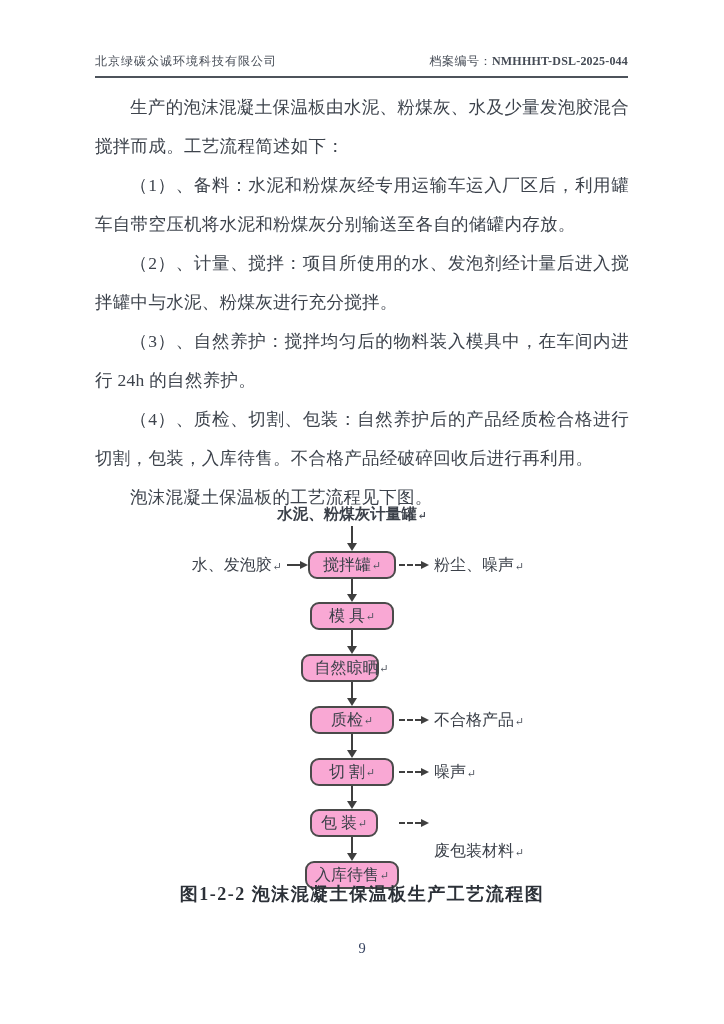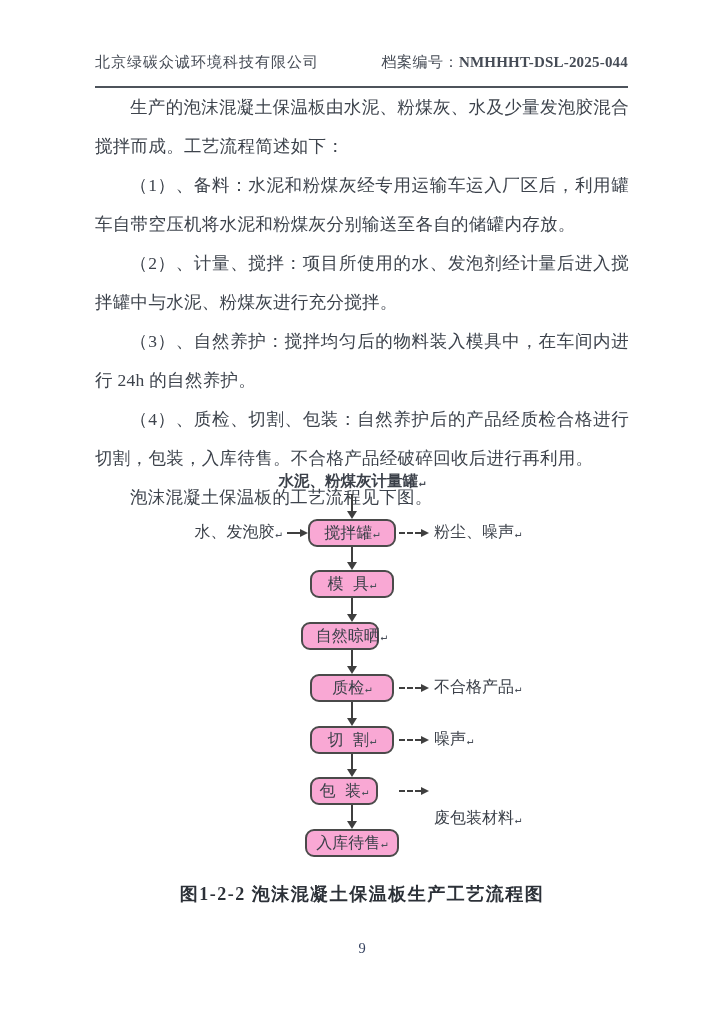--- a/index.html
+++ b/index.html
@@ -4,34 +4,34 @@
 <style>
   html,body{margin:0;padding:0;background:#ffffff;}
   .page{
     position:relative;width:724px;height:1024px;background:#ffffff;overflow:hidden;
     font-family:"Liberation Serif","DejaVu Serif",serif;color:#3d434c;
   }
   
   .header{
     position:absolute;left:95px;right:96px;top:53px;
     display:flex;justify-content:space-between;align-items:baseline;
-    font-size:15px;color:#454b55;letter-spacing:1px;
-    padding-bottom:14px;border-bottom:2px solid #4d535b;
+    font-size:12px;color:#454b55;letter-spacing:1px;
+    padding-bottom:6px;border-bottom:2px solid #4d535b;
   }
   .archive{letter-spacing:0.5px;}
   .archive .no{font-weight:600;letter-spacing:0.2px;}
   
   .main{
     position:absolute;left:95px;width:534px;top:88px;
     font-size:17.5px;line-height:39px;letter-spacing:0.3px;
     text-align:justify;color:#3d434c;
   }
   .main p{margin:0;text-indent:2em;}
   
-  .fc{position:absolute;left:0;top:468px;width:724px;height:400px;font-size:16px;color:#3b4049;font-family:Liberation Mono, monospace;}
+  .fc{position:absolute;left:0;top:500px;width:724px;height:400px;font-size:16px;color:#3b4049;}
   .fc-box{
     position:absolute;height:28px;box-sizing:border-box;
     border:2px solid #4a4a4a;border-radius:9px;background:#f9a8d4;
     display:flex;align-items:center;justify-content:center;
     white-space:nowrap;font-weight:500;
   }
   .fc-label{position:absolute;white-space:nowrap;}
   .fc-top{top:5px;left:352px;transform:translateX(-50%);height:18px;line-height:18px;font-weight:600;font-size:15.5px;}
   .fc-side{height:28px;line-height:28px;font-weight:500;}
   .fc-in{height:28px;line-height:28px;text-align:right;font-weight:500;}

